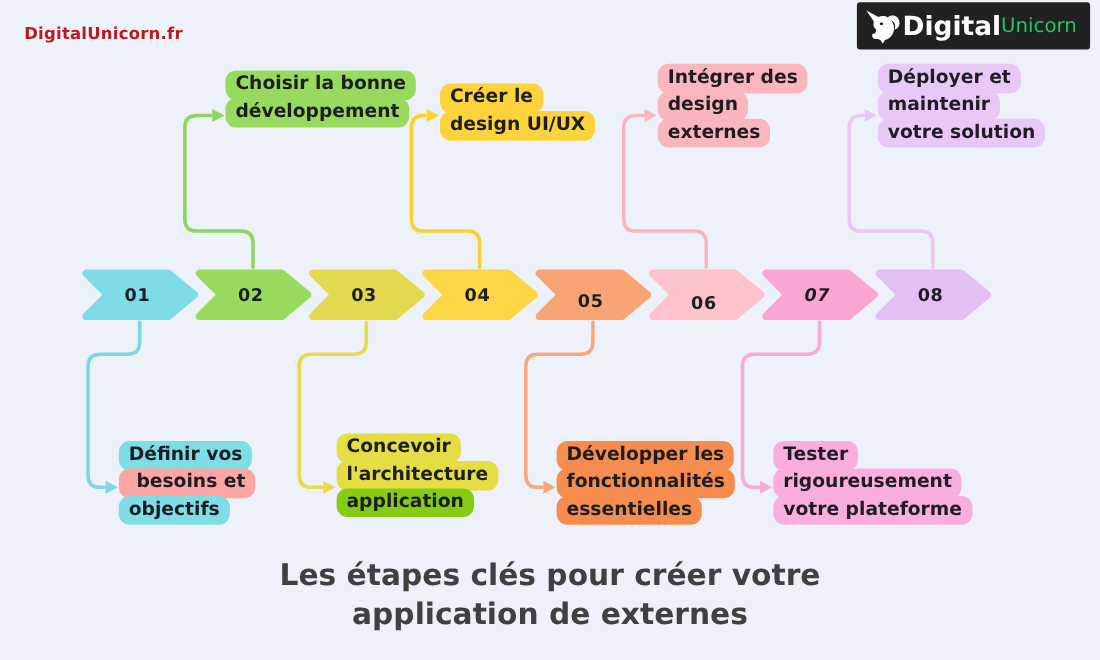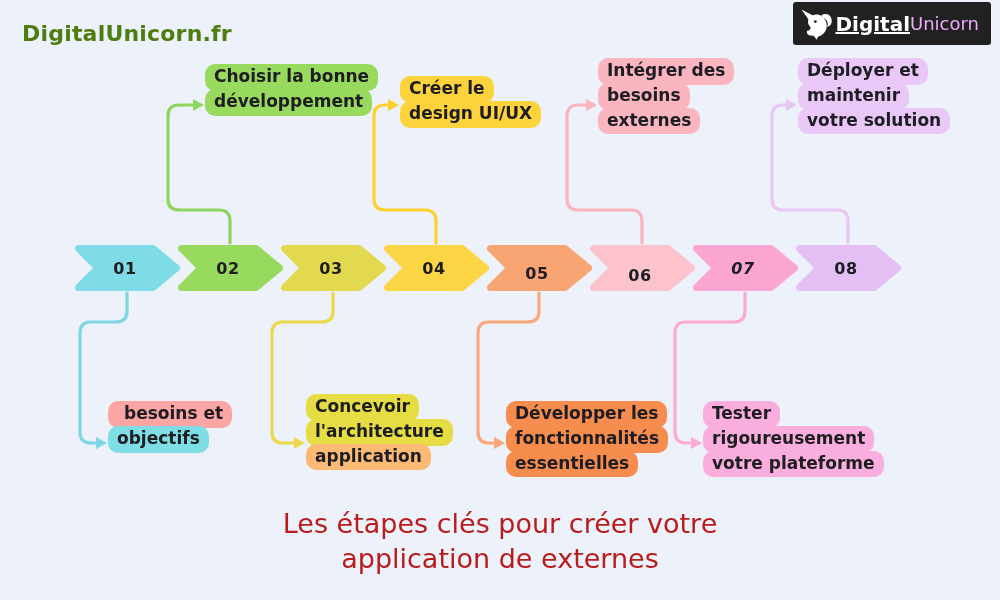--- a/index.html
+++ b/index.html
@@ -1,32 +1,32 @@
 <!DOCTYPE html>
 <html><head>
 <meta charset="utf-8">
 <style>
   html,body{margin:0;padding:0;background:#edf1fa;}
   .canvas{position:relative;width:1000px;height:600px;background:#edf1fa;overflow:hidden;
           font-family:"DejaVu Sans","Liberation Sans",sans-serif;color:#1d1d23;}
-  .site-url{position:absolute;left:22px;top:21px;font-size:22px;font-weight:700;color:#4d7c0f;letter-spacing:.2px;}
+  .site-url{position:absolute;left:22px;top:21px;font-size:15px;font-weight:700;color:#b91c1c;letter-spacing:.2px;}
   .brand-badge{position:absolute;top:2px;right:9px;height:43px;background:#212121;border-radius:3px;
                display:flex;align-items:center;padding:0 12px 0 6px;}
   .brand-badge svg{width:34px;height:34px;margin-right:2px;}
-  .brand-bold{color:#ffffff;font-weight:700;font-size:20px;text-decoration:underline;}
-  .brand-regular{color:#f0abfc;font-weight:400;font-size:18px;}
+  .brand-bold{color:#ffffff;font-weight:700;font-size:24px;}
+  .brand-regular{color:#22c55e;font-weight:400;font-size:18px;}
   #diagram{position:absolute;left:0;top:0;}
   #layer{position:absolute;left:0;top:0;width:100%;height:100%;pointer-events:none;}
   .step-num{position:absolute;display:flex;align-items:center;justify-content:center;
             font-weight:800;font-size:16px;letter-spacing:.6px;color:#1d1d23;}
   .step-label{position:absolute;}
   .step-label span{display:block;width:max-content;padding:2px 9px 3px 9px;border-radius:10px;
                    font-size:17px;font-weight:700;line-height:1.28;color:#1d1d23;margin-top:-2px;}
   .main-title{position:absolute;left:0;right:0;top:507px;text-align:center;
-              font-size:27px;font-weight:400;color:#b91c1c;line-height:1.28;}
+              font-size:27px;font-weight:700;color:#404040;line-height:1.28;}
 </style>
 </head>
 <body>
 
 <div class="canvas">
 
   <div class="site-url">DigitalUnicorn.fr</div>
 
   <div class="brand-badge">
     <svg viewBox="0 0 40 40">
@@ -65,49 +65,50 @@
       <path d="M696.5 248.5 L771 248.5 L794.5 268 L771 287.5 L696.5 287.5 L716 268 Z" fill="#fba6d2" stroke="#fba6d2" stroke-width="7" stroke-linejoin="round"></path>
       <path d="M745 293 L745 311 Q745 322 734 322 L686 322 Q675 322 675 333 L675 432 Q675 443 686 443 L690 443" fill="none" stroke="#fbaad4" stroke-width="3.2" stroke-linecap="round"></path>
       <path d="M702 443 L691 437 L691 449 Z" fill="#fbaad4"></path>
       <path d="M799.5 248.5 L874 248.5 L897.5 268 L874 287.5 L799.5 287.5 L819 268 Z" fill="#e3bff3" stroke="#e3bff3" stroke-width="7" stroke-linejoin="round"></path>
       <path d="M848 243 L848 221 Q848 210 837 210 L783 210 Q772 210 772 199 L772 116 Q772 105 783 105 L785 105" fill="none" stroke="#e9c6f4" stroke-width="3.2" stroke-linecap="round"></path>
       <path d="M797 105 L786 99 L786 111 Z" fill="#e9c6f4"></path>
     </svg>
   <div id="layer">
       <div class="step-num" style="left: 89px; top: 245px; width: 72px; height: 46px;">01</div>
       <div class="step-label" style="left: 108px; top: 403px;">
+        <span style="background: rgb(126, 221, 229);">Définir vos</span>
         <span style="background: #fca5a5; padding-left: 16px;">besoins et</span>
         <span style="background: rgb(126, 221, 229);">objectifs</span>
       </div>
       <div class="step-num" style="left: 192px; top: 245px; width: 72px; height: 46px;">02</div>
       <div class="step-label" style="left: 205px; top: 66px;">
         <span style="background: rgb(152, 218, 94);">Choisir la bonne</span>
         <span style="background: rgb(152, 218, 94); text-align: center;">développement</span>
       </div>
       <div class="step-num" style="left: 295px; top: 245px; width: 72px; height: 46px;">03</div>
       <div class="step-label" style="left: 306px; top: 396px;">
         <span style="background: rgb(230, 220, 67);">Concevoir</span>
         <span style="background: rgb(230, 220, 67);">l'architecture</span>
-        <span style="background: #fdba74;">application</span>
+        <span style="background: #84cc16;">application</span>
       </div>
       <div class="step-num" style="left: 398px; top: 245px; width: 72px; height: 46px;">04</div>
       <div class="step-label" style="left: 400px; top: 78px;">
         <span style="background: rgb(253, 211, 60);">Créer le</span>
         <span style="background: rgb(253, 211, 60);">design UI/UX</span>
       </div>
       <div class="step-num" style="left: 501px; top: 250px; width: 72px; height: 46px;">05</div>
       <div class="step-label" style="left: 506px; top: 403px;">
         <span style="background: rgb(246, 140, 78);">Développer les</span>
         <span style="background: rgb(246, 140, 78);">fonctionnalités</span>
         <span style="background: rgb(246, 140, 78);">essentielles</span>
       </div>
       <div class="step-num" style="left: 604px; top: 245px; width: 72px; height: 60px;">06</div>
       <div class="step-label" style="left: 598px; top: 60px;">
         <span style="background: rgb(250, 181, 191);">Intégrer des</span>
-        <span style="background: rgb(250, 181, 191);">besoins</span>
+        <span style="background: rgb(250, 181, 191);">design</span>
         <span style="background: rgb(250, 181, 191);">externes</span>
       </div>
       <div class="step-num" style="left: 707px; top: 245px; width: 72px; height: 46px; font-style: italic;">07</div>
       <div class="step-label" style="left: 703px; top: 403px;">
         <span style="background: rgb(249, 174, 221);">Tester</span>
         <span style="background: rgb(249, 174, 221);">rigoureusement</span>
         <span style="background: rgb(249, 174, 221);">votre plateforme</span>
       </div>
       <div class="step-num" style="left: 810px; top: 245px; width: 72px; height: 46px;">08</div>
       <div class="step-label" style="left: 798px; top: 60px;">

